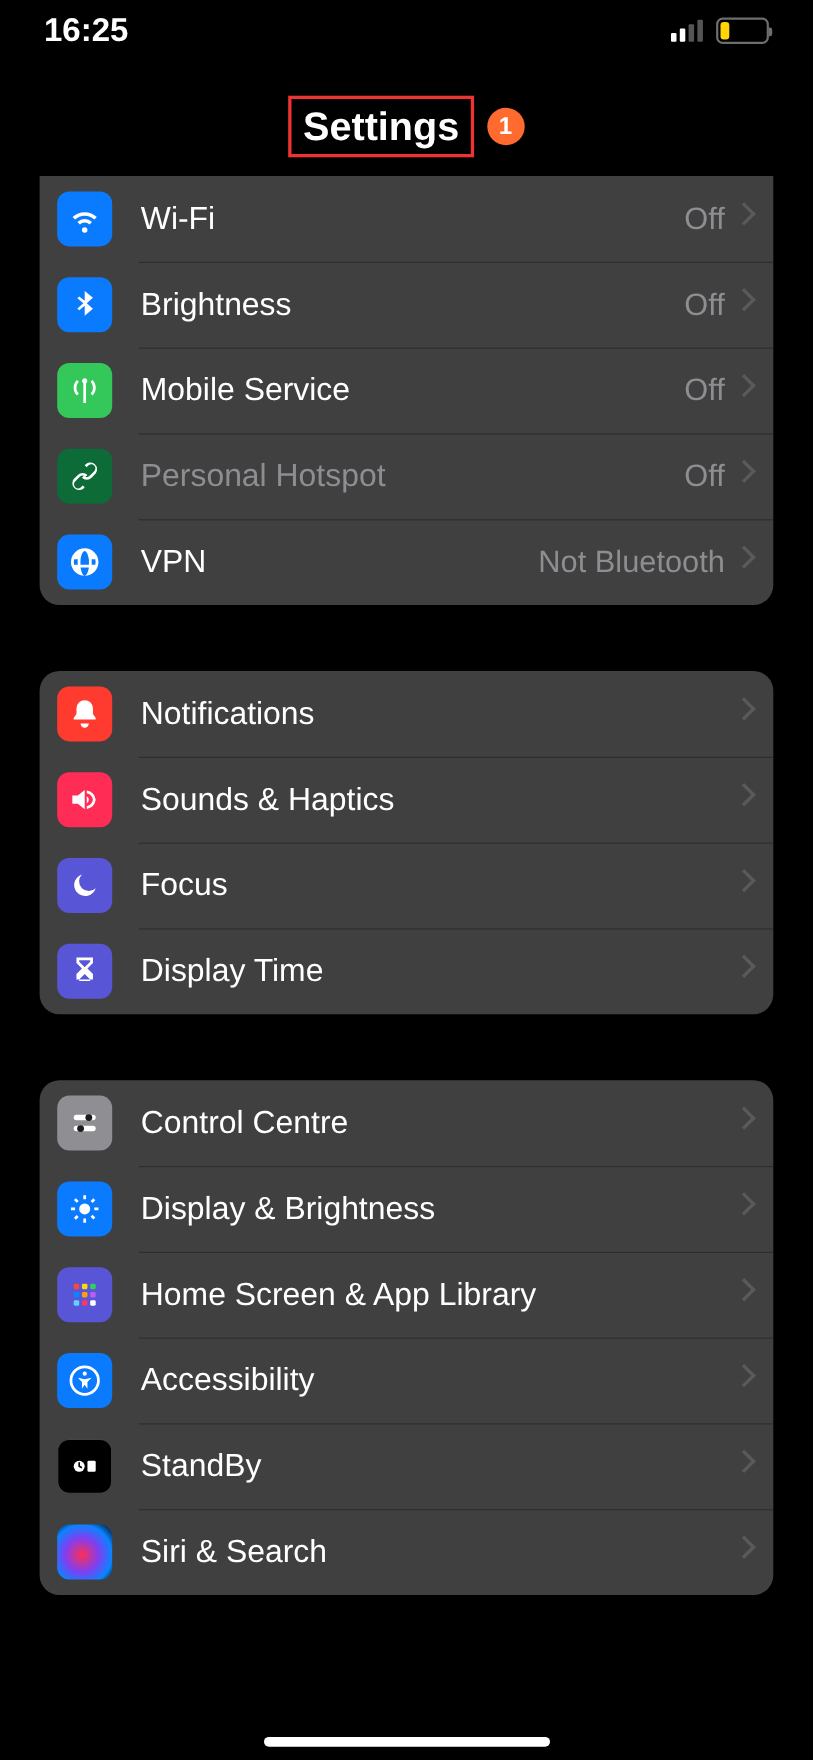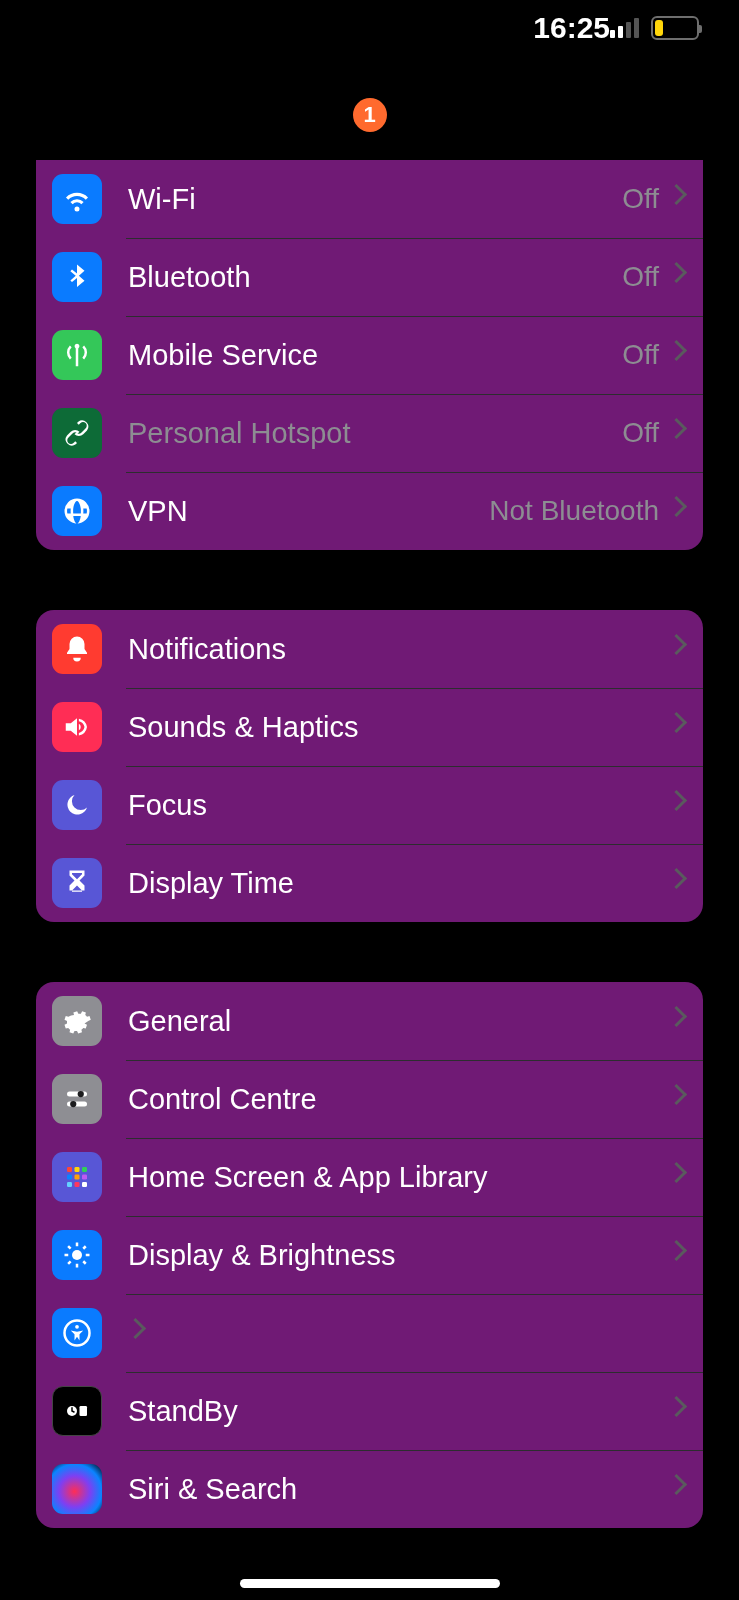--- a/index.html
+++ b/index.html
@@ -1,37 +1,37 @@
 <!DOCTYPE html>
 <html><head>
 <meta charset="utf-8">
 <style>
 * { margin:0; padding:0; box-sizing:border-box; -webkit-font-smoothing:antialiased; }
 html,body { width:739px; height:1600px; background:#000; font-family:-apple-system,"SF Pro","Helvetica Neue",Arial,sans-serif; overflow:hidden; color:#fff; }
 
 
-.statusbar { position:absolute; top:0; left:0; right:0; height:56px; display:flex; align-items:center; justify-content:flex-end; padding:0 40px; font-size:30px; font-weight:600; }
+.statusbar { position:absolute; top:0; left:0; right:0; height:56px; display:flex; align-items:center; justify-content:space-between; padding:0 40px; font-size:30px; font-weight:600; }
 .status-right { display:flex; align-items:center; gap:12px; }
 .signal { display:flex; align-items:flex-end; gap:3px; }
 .signal span { width:5px; background:#fff; border-radius:1px; }
 .signal span:nth-child(1){height:8px;} .signal span:nth-child(2){height:12px;} .signal span:nth-child(3){height:16px;background:#555;} .signal span:nth-child(4){height:20px;background:#555;}
 .battery { width:48px; height:24px; border:2px solid #6e6e6e; border-radius:6px; position:relative; display:flex; align-items:center; padding:2px; }
 .battery::after { content:""; position:absolute; right:-5px; top:7px; width:3px; height:8px; background:#6e6e6e; border-radius:0 2px 2px 0; }
 .battery-fill { width:20%; height:100%; background:#ffd60a; border-radius:3px; }
 
 
 .header { position:absolute; top:70px; left:0; right:0; height:90px; display:flex; align-items:center; justify-content:center; }
 .title-wrap { display:flex; align-items:center; gap:12px; }
 .title-highlight { border:3px solid #e33; padding:4px 10px; }
 .title { font-size:36px; font-weight:700; color:#fff; }
 .badge { width:34px; height:34px; border-radius:50%; background:#ff6a2e; color:#fff; font-size:22px; font-weight:700; display:flex; align-items:center; justify-content:center; }
 
 
 .content { position:absolute; top:160px; left:0; right:0; bottom:0; overflow:hidden; }
-.group { margin:0 36px 60px 36px; background:#701a75; border-radius:18px; overflow:hidden; }
+.group { margin:0 36px 60px 36px; background:#404040; border-radius:18px; overflow:hidden; }
 .group.first { border-top-left-radius:0; border-top-right-radius:0; }
 .row { display:flex; align-items:center; height:78px; padding:0 20px 0 16px; position:relative; }
 .row + .row::before { content:""; position:absolute; top:0; left:90px; right:0; height:1px; background:#2d2d2f; }
 .icon { width:50px; height:50px; border-radius:11px; display:flex; align-items:center; justify-content:center; flex:0 0 50px; margin-right:26px; }
 .icon svg { width:30px; height:30px; fill:#fff; }
 .label { flex:1; font-size:29px; color:#fff; }
 .label.dim { color:#8d8d92; }
 .value { font-size:28px; color:#8d8d92; margin-right:10px; }
 .chevron { width:14px; height:24px; flex:0 0 14px; }
 .chevron::before { content:""; display:block; width:12px; height:12px; border-top:3px solid #5a5a5e; border-right:3px solid #5a5a5e; transform:rotate(45deg); }
@@ -56,20 +56,23 @@
         <span></span>
       </div>
     <div class="battery">
         <div class="battery-fill"></div>
       </div>
   </div>
 </div>
 
 <div class="header">
   <div class="title-wrap">
+    <div class="title-highlight">
+      <span class="title">Settings</span>
+    </div>
     <span class="badge">1</span>
   </div>
 </div>
 
 <div class="content" id="content">
     <div class="group first">
       <div class="row">
         <div class="icon bg-blue">
           <svg viewBox="0 0 24 24">
             <path d="M12 18a2 2 0 100 4 2 2 0 000-4zm-5.3-3.7a7.5 7.5 0 0110.6 0l-1.8 1.8a5 5 0 00-7 0zm-3.5-3.6a12.5 12.5 0 0117.6 0l-1.8 1.8a10 10 0 00-14 0z"></path>
@@ -78,21 +81,21 @@
         <div class="label">Wi-Fi</div>
         <div class="value">Off</div>
         <div class="chevron"></div>
       </div>
       <div class="row">
         <div class="icon bg-blue">
           <svg viewBox="0 0 24 24">
             <path d="M12 2l6 5-4.5 4 4.5 4-6 5v-7.2L8 16l-1.3-1.3L11 11 6.7 7.3 8 6l4 3.2z"></path>
           </svg>
         </div>
-        <div class="label">Bluetooth</div>
+        <div class="label">Brightness</div>
         <div class="value">Off</div>
         <div class="chevron"></div>
       </div>
       <div class="row">
         <div class="icon bg-green">
           <svg viewBox="0 0 24 24">
             <path d="M12 3a2 2 0 00-1 3.7V21h2V6.7A2 2 0 0012 3zM6.3 4.3a8 8 0 000 11.3l1.4-1.4a6 6 0 010-8.5zm11.4 0l-1.4 1.4a6 6 0 010 8.5l1.4 1.4a8 8 0 000-11.3z"></path>
           </svg>
         </div>
         <div class="label">Mobile Service</div>
@@ -152,39 +155,42 @@
         <div class="icon bg-indigo">
           <svg viewBox="0 0 24 24">
             <path d="M6 2v4l4 4-4 4v4h12v-4l-4-4 4-4V2zm2 3V4h8v1l-4 4zm8 13v1H8v-1l4-4z"></path>
           </svg>
         </div>
         <div class="label">Display Time</div>
         <div class="chevron"></div>
       </div>
     </div>
     <div class="group">
-      <div class="row">
-        <div class="icon bg-gray">
-          <svg viewBox="0 0 24 24">
-            <path d="M12 8a4 4 0 100 8 4 4 0 000-8zm9 4l2-1-1-3-2 .5a8 8 0 00-1.4-1.4l.5-2-3-1-1 2h-2l-1-2-3 1 .5 2A8 8 0 005.1 8.5L3 8l-1 3 2 1v2l-2 1 1 3 2-.5A8 8 0 006.5 19l-.5 2 3 1 1-2h2l1 2 3-1-.5-2a8 8 0 001.5-1.5l2 .5 1-3-2-1z"></path>
-          </svg>
-        </div>
-        <div class="label">General</div>
-        <div class="chevron"></div>
-      </div>
       <div class="row">
         <div class="icon bg-gray">
           <svg viewBox="0 0 24 24">
             <rect x="4" y="6" width="16" height="4" rx="2"></rect>
             <rect x="4" y="14" width="16" height="4" rx="2"></rect>
             <circle cx="15" cy="8" r="2.5" fill="#1c1c1e"></circle>
             <circle cx="9" cy="16" r="2.5" fill="#1c1c1e"></circle>
           </svg>
         </div>
         <div class="label">Control Centre</div>
+        <div class="chevron"></div>
+      </div>
+      <div class="row">
+        <div class="icon bg-blue">
+          <svg viewBox="0 0 24 24">
+            <circle cx="12" cy="12" r="4"></circle>
+            <g stroke="#fff" stroke-width="2">
+              <path d="M12 2v3M12 19v3M2 12h3M19 12h3M4.9 4.9l2 2M17 17l2 2M4.9 19.1l2-2M17 7l2-2"></path>
+            </g>
+          </svg>
+        </div>
+        <div class="label">Display &amp; Brightness</div>
         <div class="chevron"></div>
       </div>
       <div class="row">
         <div class="icon bg-indigo">
           <svg viewBox="0 0 24 24">
             <rect x="4" y="4" width="4" height="4" rx="1" fill="#ff453a"></rect>
             <rect x="10" y="4" width="4" height="4" rx="1" fill="#ffd60a"></rect>
             <rect x="16" y="4" width="4" height="4" rx="1" fill="#30d158"></rect>
             <rect x="4" y="10" width="4" height="4" rx="1" fill="#0a84ff"></rect>
             <rect x="10" y="10" width="4" height="4" rx="1" fill="#ff9f0a"></rect>
@@ -193,37 +199,26 @@
             <rect x="10" y="16" width="4" height="4" rx="1" fill="#ff375f"></rect>
             <rect x="16" y="16" width="4" height="4" rx="1" fill="#fff"></rect>
           </svg>
         </div>
         <div class="label">Home Screen &amp; App Library</div>
         <div class="chevron"></div>
       </div>
       <div class="row">
         <div class="icon bg-blue">
           <svg viewBox="0 0 24 24">
-            <circle cx="12" cy="12" r="4"></circle>
-            <g stroke="#fff" stroke-width="2">
-              <path d="M12 2v3M12 19v3M2 12h3M19 12h3M4.9 4.9l2 2M17 17l2 2M4.9 19.1l2-2M17 7l2-2"></path>
-            </g>
-          </svg>
-        </div>
-        <div class="label">Display &amp; Brightness</div>
-        <div class="chevron"></div>
-      </div>
-      <div class="row">
-        <div class="icon bg-blue">
-          <svg viewBox="0 0 24 24">
             <circle cx="12" cy="12" r="10" fill="none" stroke="#fff" stroke-width="2"></circle>
             <circle cx="12" cy="7" r="1.5"></circle>
             <path d="M7 10l5 1 5-1-3 3v5l-2-3-2 3v-5z"></path>
           </svg>
         </div>
+        <div class="label">Accessibility</div>
         <div class="chevron"></div>
       </div>
       <div class="row">
         <div class="icon bg-black">
           <svg viewBox="0 0 24 24">
             <circle cx="8" cy="12" r="4" fill="#fff"></circle>
             <path d="M8 9v3l2 1" stroke="#000" stroke-width="1.2" fill="none"></path>
             <rect x="14" y="8" width="6" height="8" rx="1" fill="#fff"></rect>
           </svg>
         </div>

